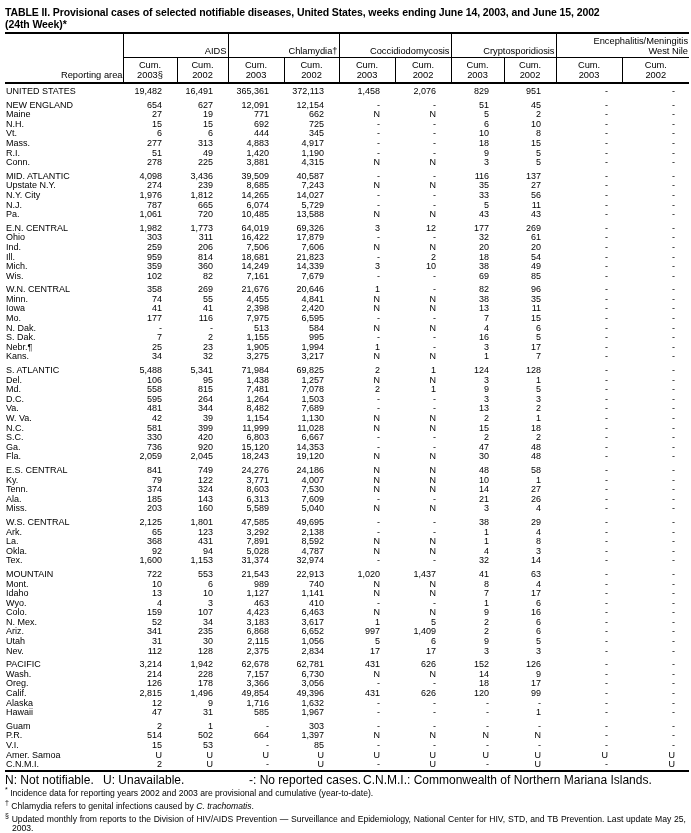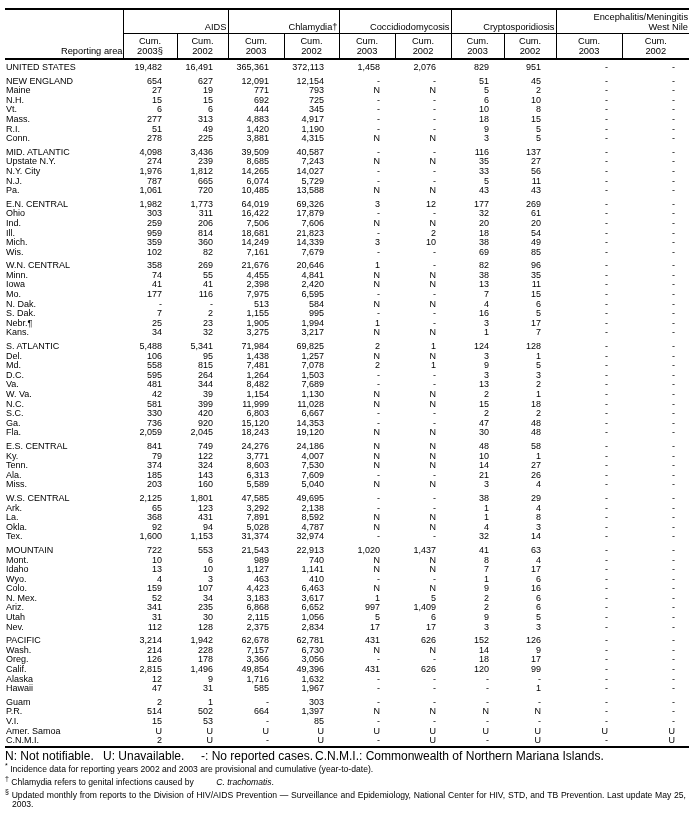--- a/index.html
+++ b/index.html
@@ -32,32 +32,36 @@
   td { font-size:9px; line-height:9.6px; white-space:nowrap; }
   td.area { text-align:left; padding-left:1px; }
   td.val  { text-align:right; padding-right:15px; }
   td.val.wn { padding-right:14px; }
   tbody.sec tr:first-child td { padding-top:4px; }
   tbody.sec:first-of-type tr:first-child td { padding-top:3px;margin-top:40px; }
   .footnotes { margin-top:3px; }
   .legend { display:flex; font-size:12px; line-height:10px; }
   .legend span.l0 { width:98px; }
   .legend span.l1 { width:98px; }
-  .legend span.l2 { width:114px; }
+  .legend span.l2 { width:114px;margin-left:48px; }
   .fnote {
     font-size:8.6px; line-height:10px; text-align:justify;
     padding-left:7px; text-indent:-7px; margin-right:1px;
   }
   .fnote sup { font-size:7px; }
-  .fnote .it { font-style:italic;margin-left:20px; }
+  .fnote .it { font-style:italic; }
 </style>
 </head>
 <body>
 
 <div class="page">
+  <div class="title">
+    <div>TABLE II. Provisional cases of selected notifiable diseases, United States, weeks ending June 14, 2003, and June 15, 2002</div>
+    <div>(24th Week)*</div>
+  </div>
 
   <table class="mmwr">
     <colgroup>
       <col style="width:118px">
         <col style="width:54px">
         <col style="width:51px">
       <col style="width:56px">
         <col style="width:55px">
         <col style="width:56px">
       <col style="width:56px">
@@ -156,21 +160,21 @@
           <td class="val">51</td>
           <td class="val">45</td>
           <td class="val wn">-</td>
           <td class="val wn">-</td>
         </tr>
         <tr>
           <td class="area">Maine</td>
           <td class="val">27</td>
           <td class="val">19</td>
           <td class="val">771</td>
-          <td class="val">793</td>
+          <td class="val">662</td>
           <td class="val">N</td>
           <td class="val">N</td>
           <td class="val">5</td>
           <td class="val">2</td>
           <td class="val wn">-</td>
           <td class="val wn">-</td>
         </tr>
         <tr>
           <td class="area">N.H.</td>
           <td class="val">15</td>

